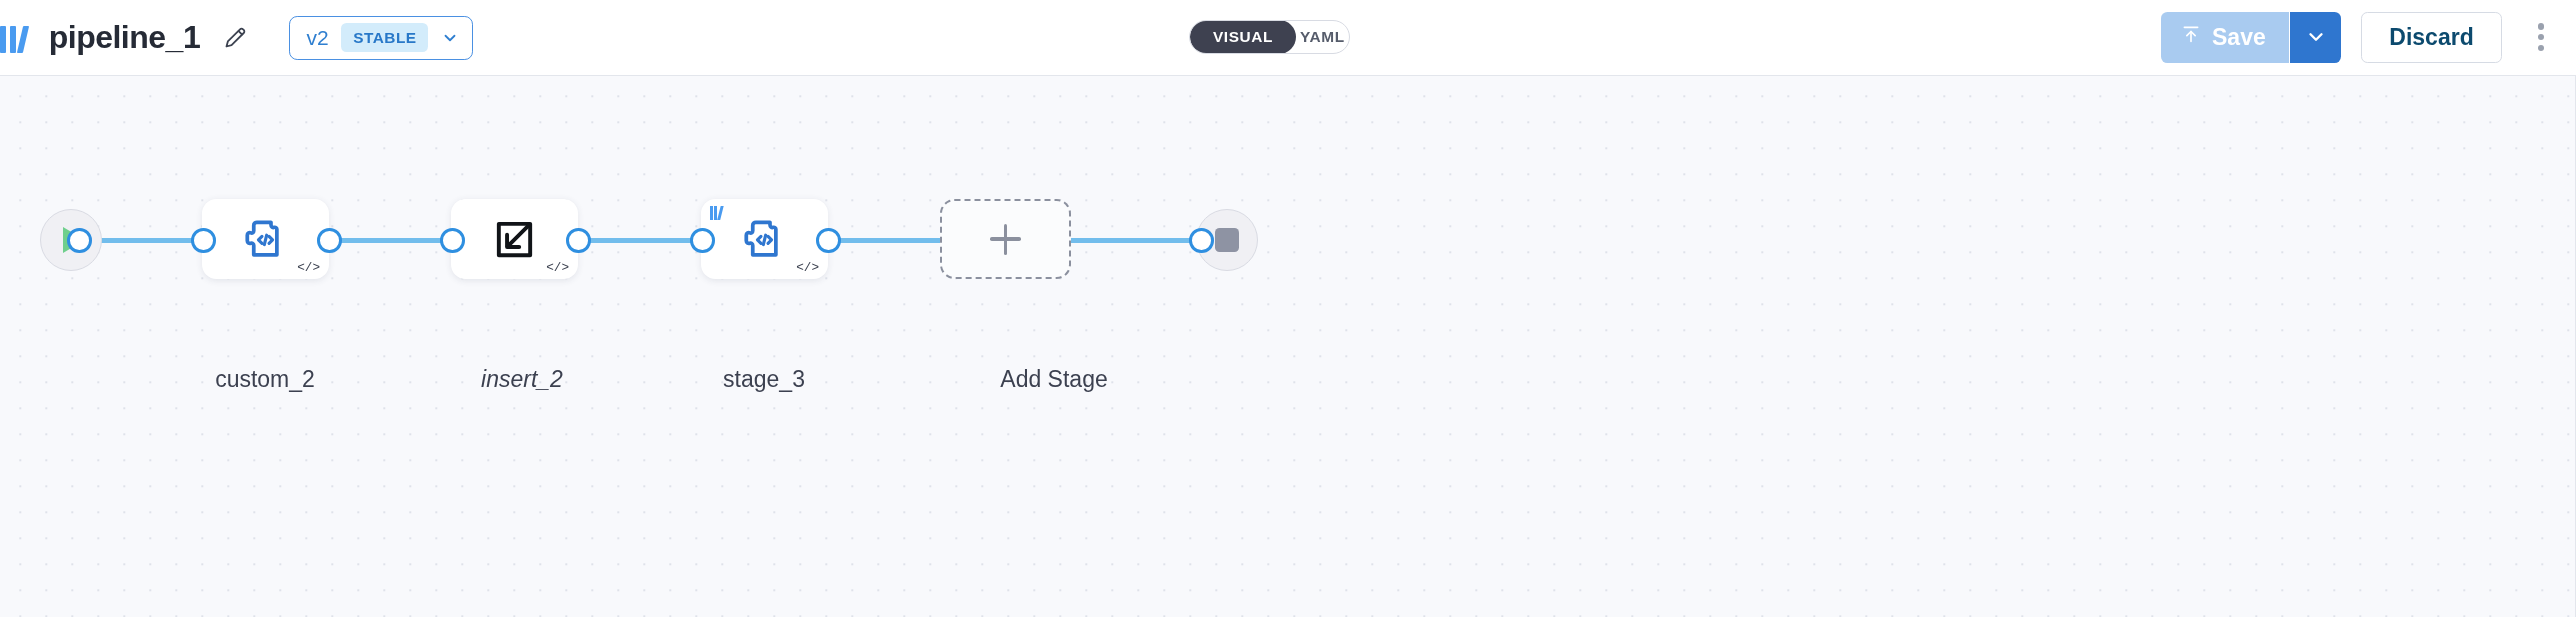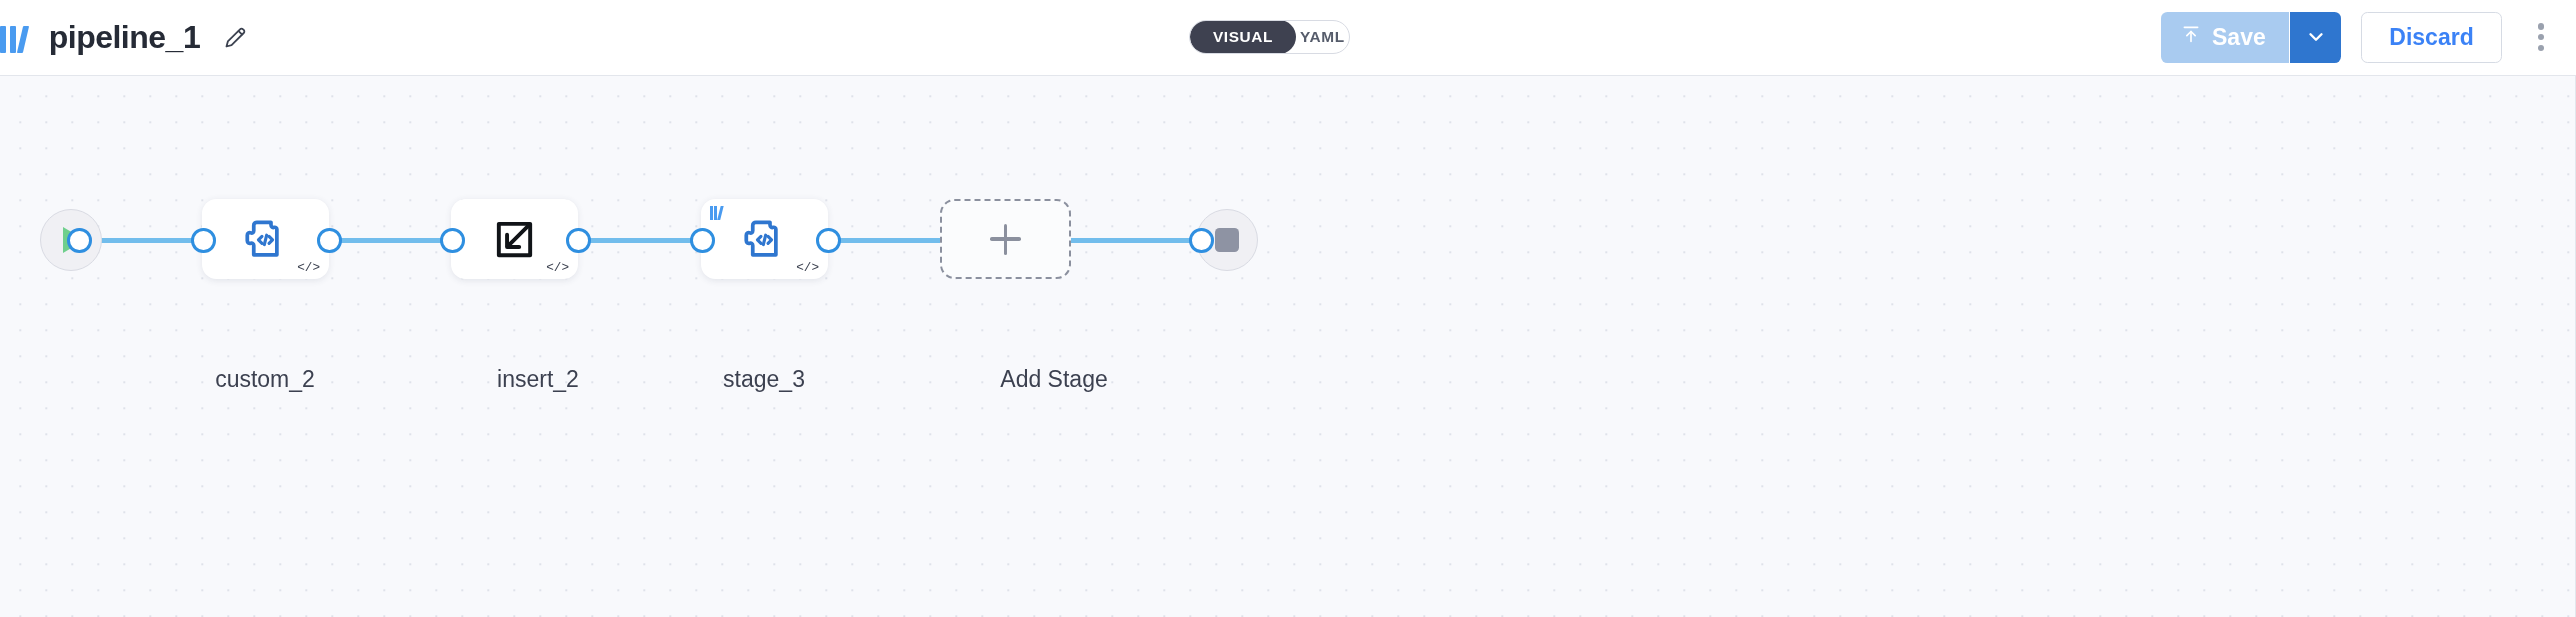--- a/index.html
+++ b/index.html
@@ -91,21 +91,21 @@
     padding: 0 23.6px 0 20px; cursor: pointer;
     border-right: 1.8px solid #ffffff;
   }
   .btn-save-caret {
     background: #2f76cf; width: 51px;
     display: flex; align-items: center; justify-content: center;
     cursor: pointer;
   }
   .btn-discard {
     height: 51px; border: 0.9px solid #d6dbe4; border-radius: 6.4px;
-    background: #fff; color: #3b82f6;
+    background: #fff; color: #0c4a6e;
     font-size: 23px; font-weight: bold;
     display: flex; align-items: center; justify-content: center;
     padding: 0 27px; cursor: pointer;
   }
   .kebab {
     width: 38px; height: 51px; display: flex; flex-direction: column;
     align-items: center; justify-content: center; gap: 4.5px; cursor: pointer;
   }
   .kebab i { width: 6.4px; height: 6.4px; border-radius: 50%; background: #9aa1ae; display: block; }
 
@@ -205,20 +205,29 @@
     </div>
     <div class="page-title">pipeline_1</div>
     <div class="edit-pencil">
       <svg width="27" height="27" viewBox="0 0 24 24" fill="none" stroke="#3c4250" stroke-width="1.6" stroke-linecap="round" stroke-linejoin="round">
         <path d="M4 20l4.5-1.2L19.3 8a1.9 1.9 0 0 0 0-2.7l-0.6-0.6a1.9 1.9 0 0 0-2.7 0L5.2 15.5z"></path>
         <path d="M14.8 6.3l2.9 2.9"></path>
       </svg>
     </div>
   </div>
 
+  <div class="version-pill">
+    <span class="vnum">v2</span>
+    <span class="badge-stable">STABLE</span>
+    <span class="chev">
+      <svg width="18" height="18" viewBox="0 0 24 24" fill="none" stroke="#2f7fd0" stroke-width="2.4" stroke-linecap="round" stroke-linejoin="round">
+          <path d="M6 9l6 6 6-6"></path>
+        </svg>
+    </span>
+  </div>
 
   <div class="view-toggle">
     <div class="seg active">VISUAL</div>
     <div class="seg">YAML</div>
   </div>
 
   <div class="right-cluster">
     <div class="save-group">
       <div class="btn-save">
         <span>
@@ -275,21 +284,21 @@
     <div class="handle" style="left:440px;"></div>
     <div class="node" style="left:451px;">
       <svg width="47" height="47" viewBox="0 0 24 24" fill="none" stroke="#111418" stroke-width="2" stroke-linejoin="round" stroke-linecap="round">
         <rect x="4" y="4" width="16" height="16"></rect>
         <path d="M19.5 4.5L8.5 15.5"></path>
         <path d="M8.2 9.6v6.2h6.2"></path>
       </svg>
       <span class="code-badge">&lt;/&gt;</span>
     </div>
     <div class="handle" style="left:566px;"></div>
-    <div class="node-label" style="left:538px;">insert_2</div>
+    <div class="node-label" style="left:522px;font-style:italic;">insert_2</div>
 
     <div class="handle" style="left:690px;"></div>
     <div class="node" style="left:701px;">
       <span class="corner-logo">
         <i></i>
         <i></i>
         <i class="slant"></i>
       </span>
       <svg width="47" height="47" viewBox="0 0 24 24" fill="none" stroke="#2f76cf" stroke-width="1.9" stroke-linejoin="round" stroke-linecap="round">
         <path d="M9.2 3.2h5.6v1.3c0 .9.8 1.6 1.7 1.3.6-.2 1.3.3 1.3 1v13H6V15c0-.9-.8-1.4-1.5-1.1-.9.4-1.8-.3-1.8-1.2V9.8c0-.9.9-1.6 1.8-1.2.7.3 1.5-.2 1.5-1.1V4.8c0-.9.7-1.6 1.6-1.6z"></path>

